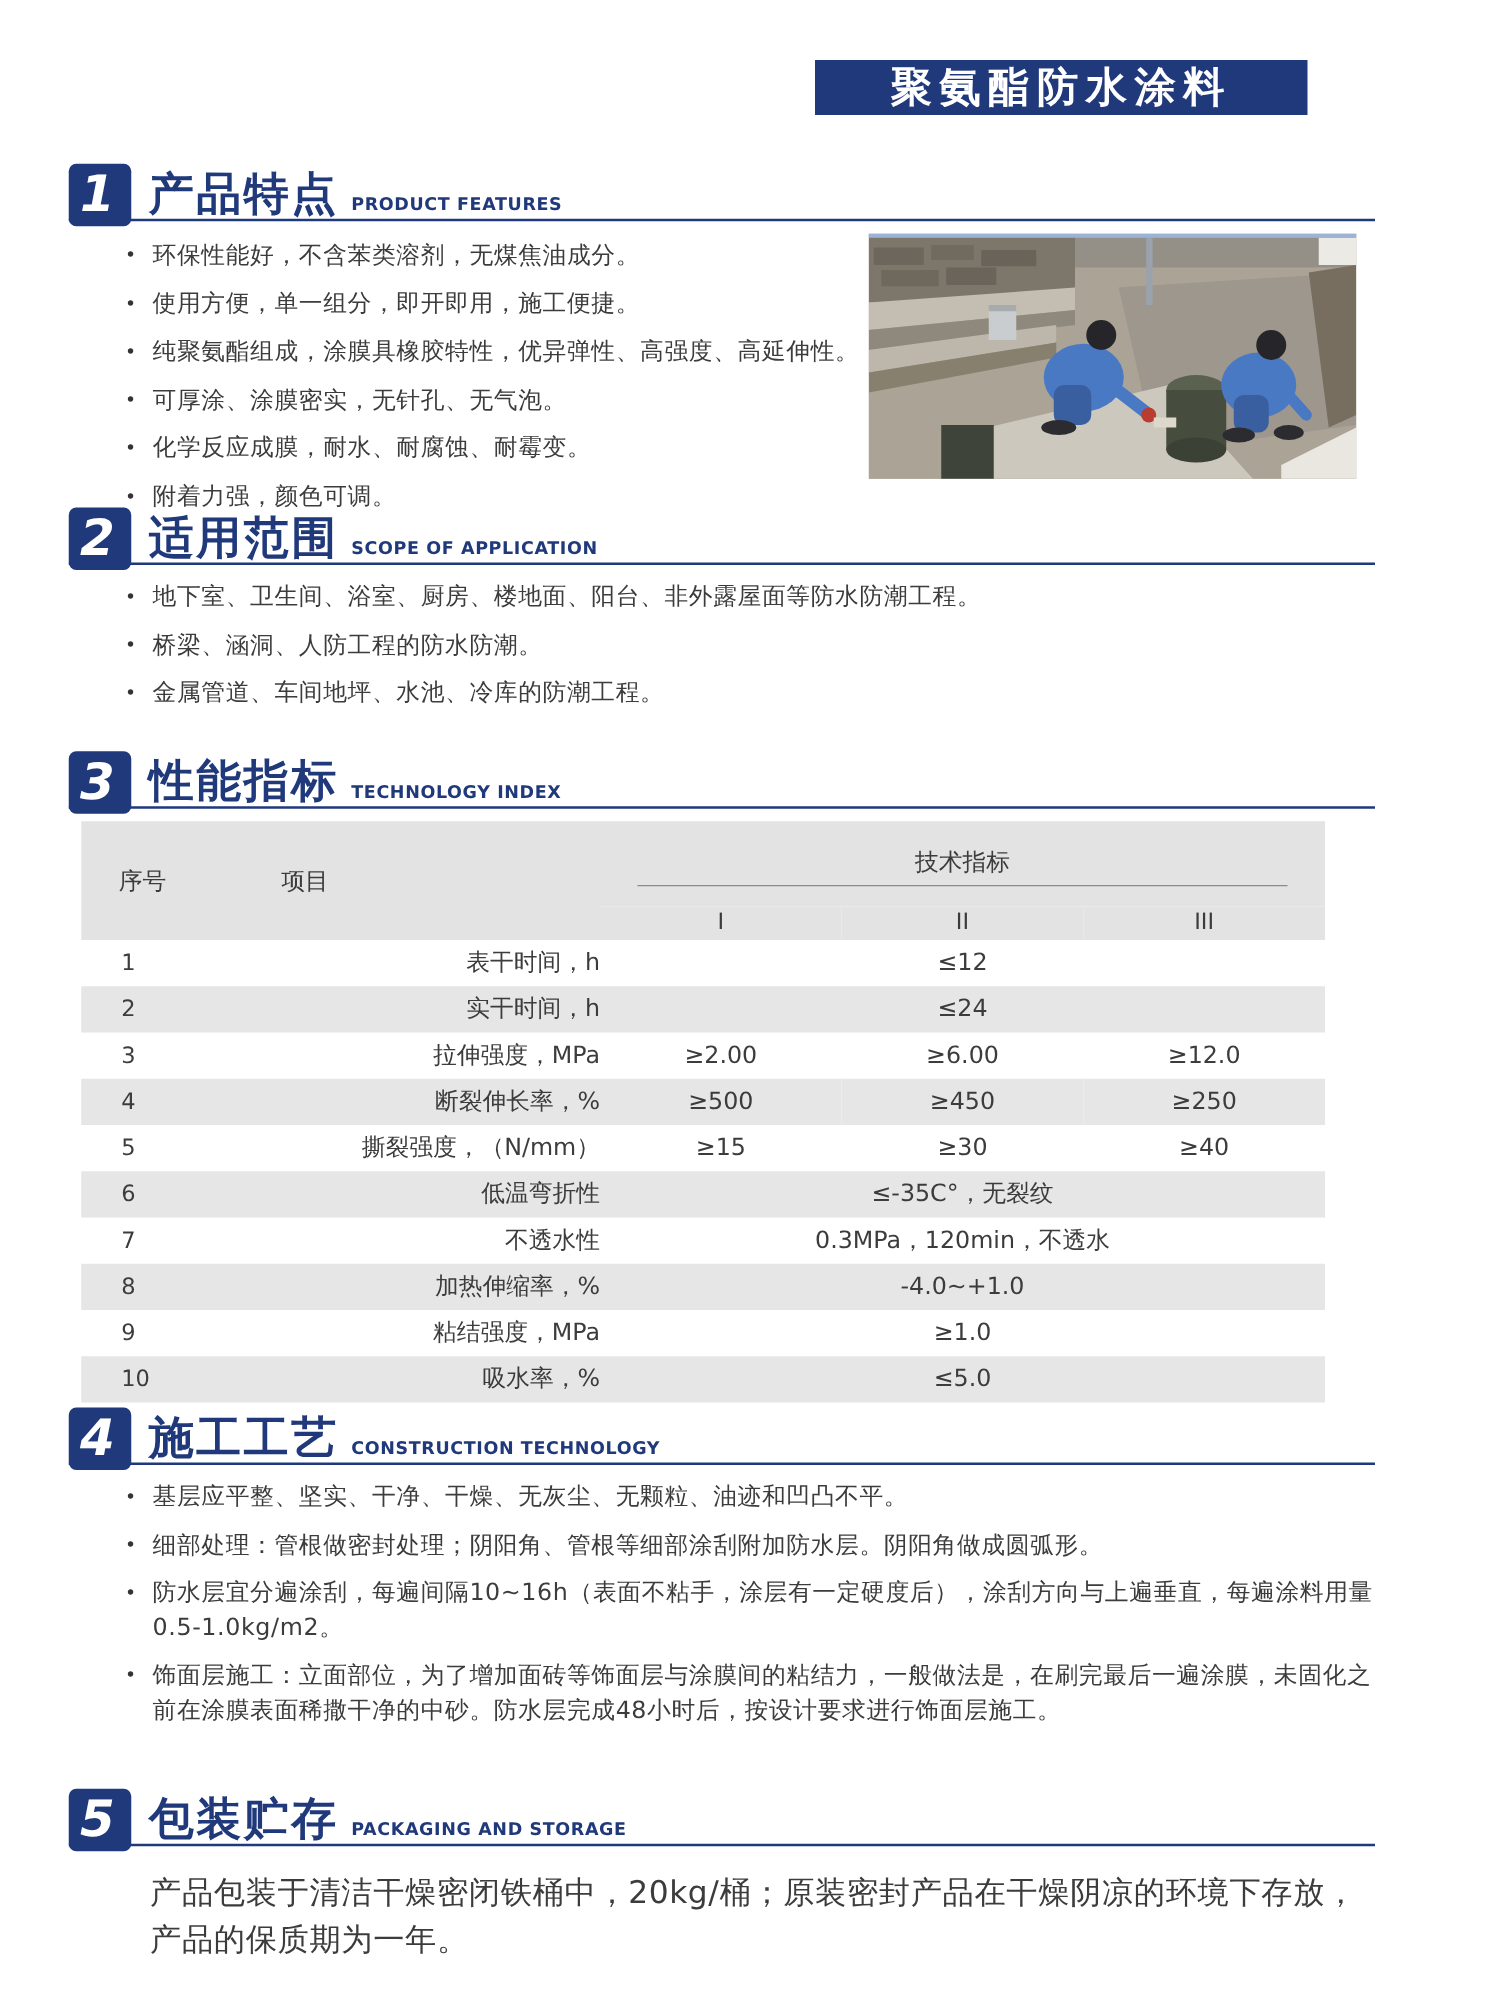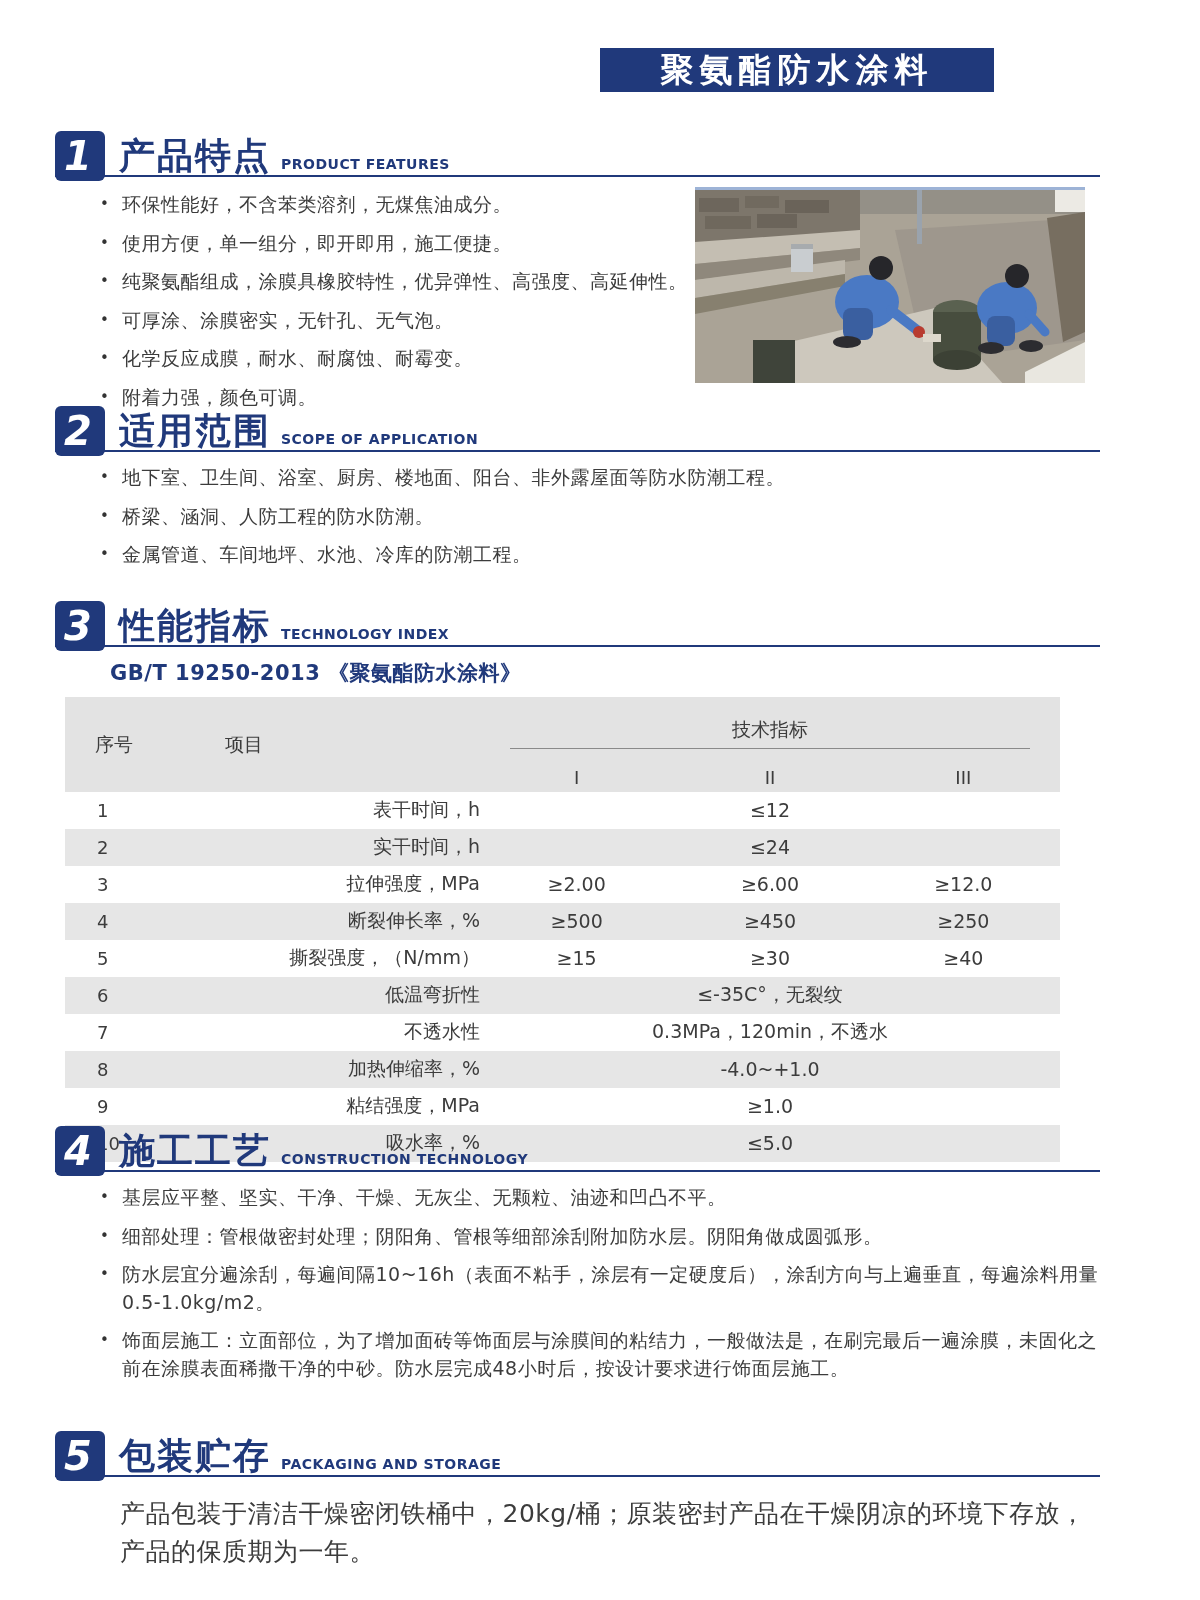--- a/index.html
+++ b/index.html
@@ -6,21 +6,21 @@
   html,body { margin:0; padding:0; }
   body {
     width:1200px; height:1600px; background:#ffffff;
     font-family:"DejaVu Sans","Liberation Sans",sans-serif;
     color:#3c3c3c; overflow:hidden;
   }
   .page { position:relative; width:1200px; height:1600px; background:#fff; }
 
   
   .banner {
-    position:absolute; left:600px; top:48px; width:394px; height:44px;
+    position:absolute; left:652px; top:48px; width:394px; height:44px;
     background:var(--accent); color:#fff;
     display:flex; align-items:center; justify-content:center;
     font-size:33px; font-weight:bold; letter-spacing:6px;
   }
 
   
   .sec { position:absolute; left:0; width:1200px; }
   .sec-head {
     display:flex; align-items:flex-end;
     margin:0 100px 0 55px; height:47px;
@@ -202,21 +202,20 @@
   </section>
 
   <section class="sec" id="sec-performance">
     <header class="sec-head">
       <span class="num-box">
           <span>3</span>
         </span>
       <span class="sec-title-zh">性能指标</span>
       <span class="sec-title-en">TECHNOLOGY INDEX</span>
     </header>
-    <div class="standard">GB/T 19250-2013 《聚氨酯防水涂料》</div>
     <table class="perf">
       <thead>
         <tr>
           <th class="h-no" rowspan="2">序号</th>
           <th class="h-item" rowspan="2">项目</th>
           <th class="h-tech" colspan="3">
             <span class="tech-label">技术指标</span>
           </th>
         </tr>
         <tr>

